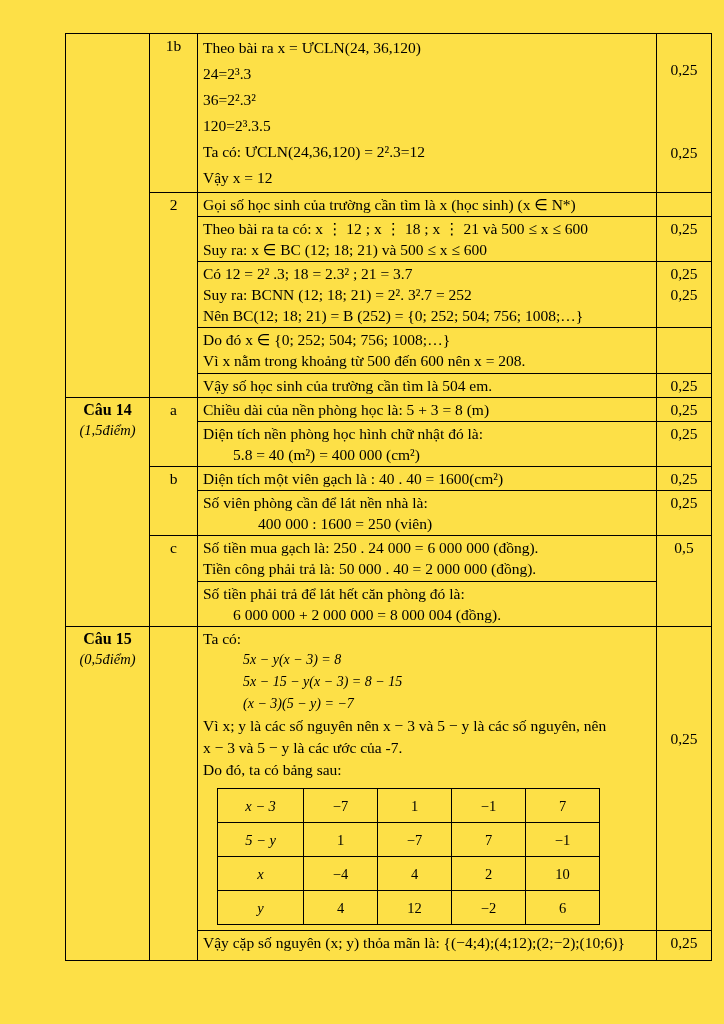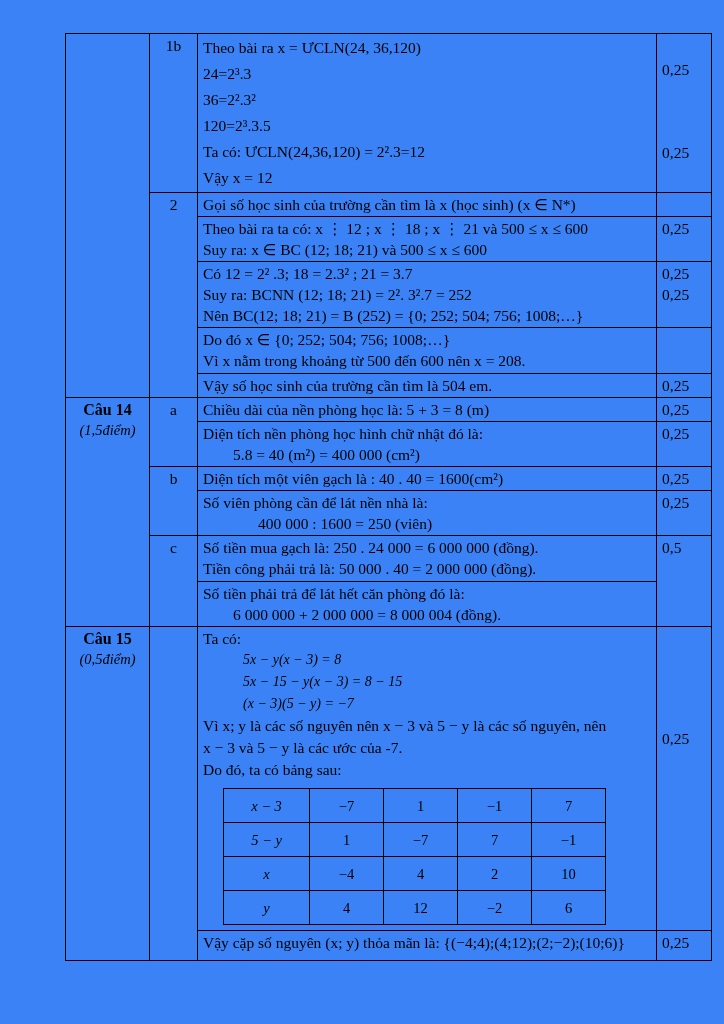--- a/index.html
+++ b/index.html
@@ -1,25 +1,25 @@
 <!DOCTYPE html>
 <html><head>
 <meta charset="utf-8">
 <style>
   * { box-sizing: border-box; }
   html,body { margin:0; padding:0; background:#ffffff; }
   body { font-family:"Liberation Serif", serif; color:#000; }
-  .page { position:relative; width:724px; height:1024px; background:#3b82f6; overflow:hidden; }
+  .page { position:relative; width:724px; height:1024px; background:#fde047; overflow:hidden; }
 
   table.main { border-collapse:collapse; position:absolute; left:65px; top:33px; width:646px; table-layout:fixed; }
   table.main td { border:1px solid #000; vertical-align:top; padding:1px 5px; font-size:15.5px; line-height:21px; }
 
   td.c-q   { text-align:center; }
   td.c-part{ text-align:center; vertical-align:middle; }
-  td.c-pts { vertical-align:middle; }
+  td.c-pts { text-align:center; vertical-align:middle; }
 
   .cell-1b .ln { line-height:26px; }
   td.pts-1b { vertical-align:top; }
   .pts-1b-1 { margin-top:24px; }
   .pts-1b-2 { margin-top:62px; }
 
   .q-title { font-weight:bold; font-size:16px; }
   .q-sub   { font-style:italic; font-size:14.5px; }
   td.c-q14 { vertical-align:top; padding-top:40px; }
   td.c-q15 { vertical-align:top; padding-top:8px; }
@@ -27,21 +27,21 @@
   .ind30 { padding-left:30px; }
   .ind55 { padding-left:55px; }
 
   td.pts-top { vertical-align:top; }
   td.pts-15m { vertical-align:top; }
   .pts-15m-v { margin-top:100px; }
 
   .eq { font-style:italic; font-size:14px; line-height:22px;margin-left:40px; }
   .math-txt { line-height:22px; }
 
-  table.inner { border-collapse:collapse; margin:8px 0 4px 20px; }
+  table.inner { border-collapse:collapse; margin:8px 0 4px 14px; }
   table.inner td { border:1px solid #000; text-align:center; vertical-align:middle; height:34px; font-size:14.5px; padding:0 4px; line-height:18px; }
   table.inner td.hcol { width:86px; font-style:italic; }
   table.inner td.vcol { width:74px; }
 
   .h-1b   { height:156px; }
   .h-p2r1 { height:22px; }
   .h-p2r2 { height:44px;margin-top:32px; }
   .h-p2r3 { height:66px; }
   .h-p2r4 { height:46px; }
   .h-p2r5 { height:24px; }

